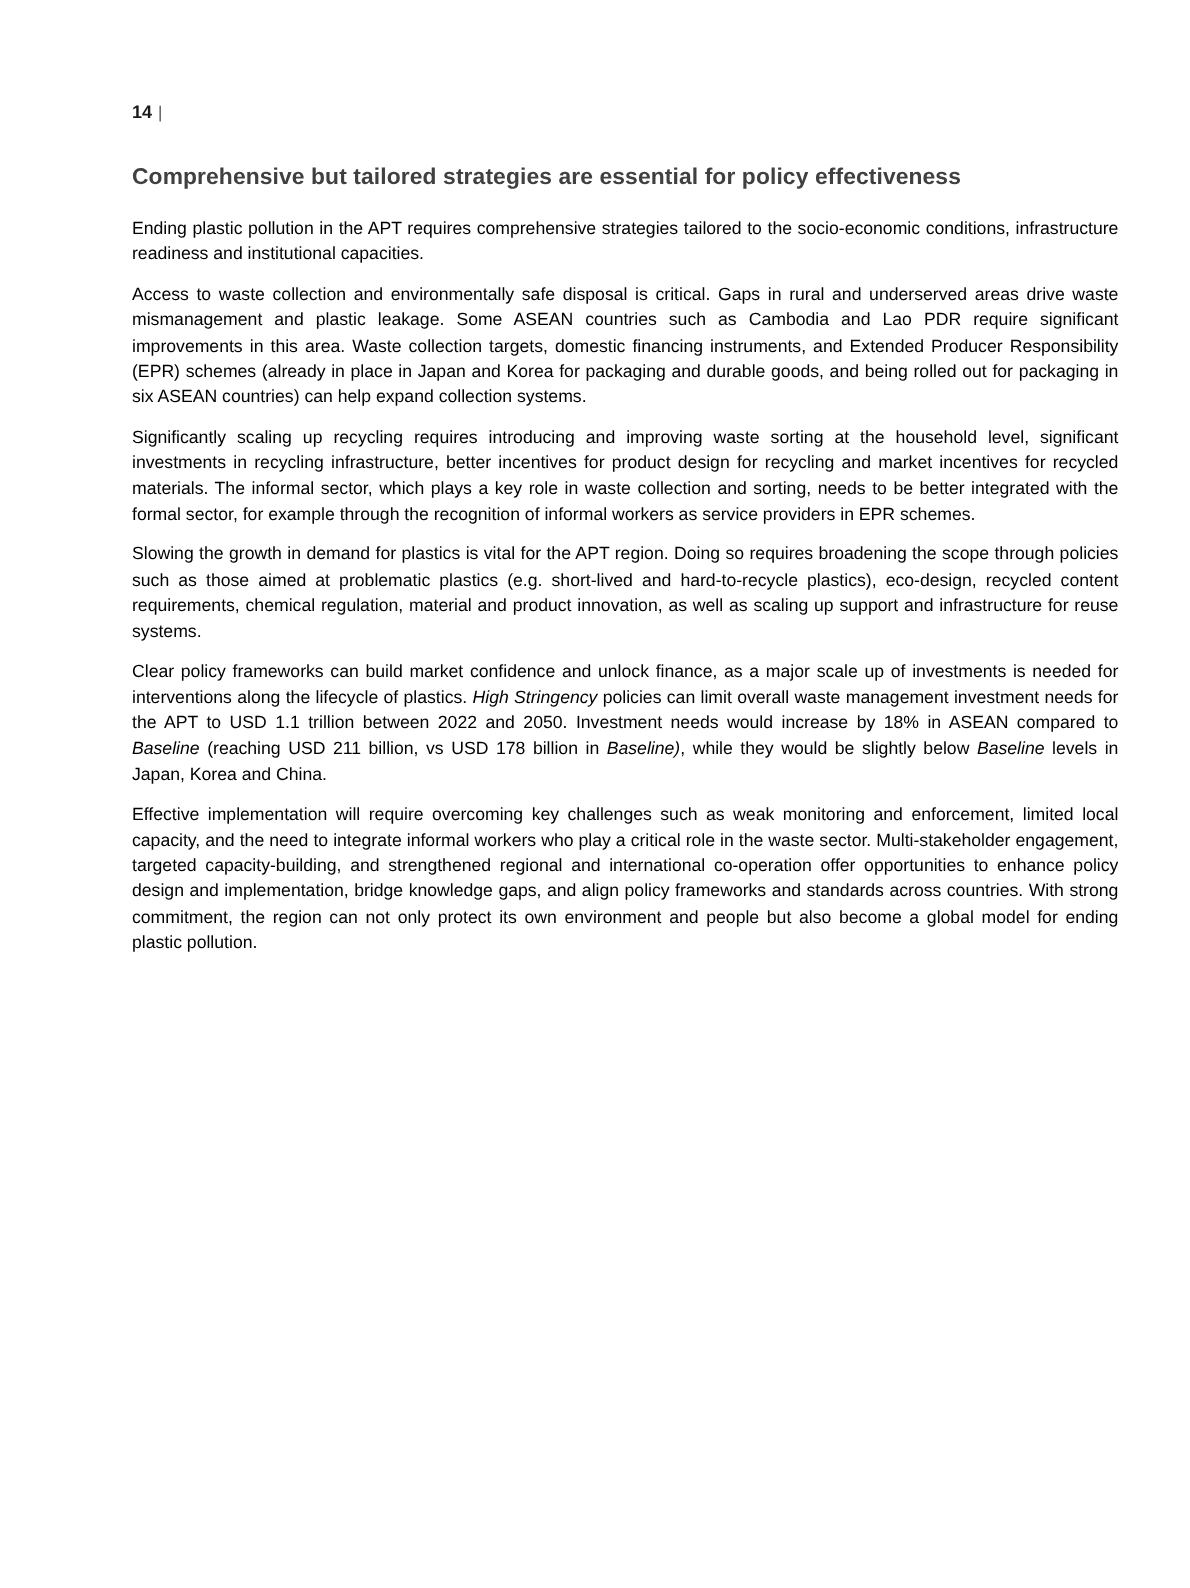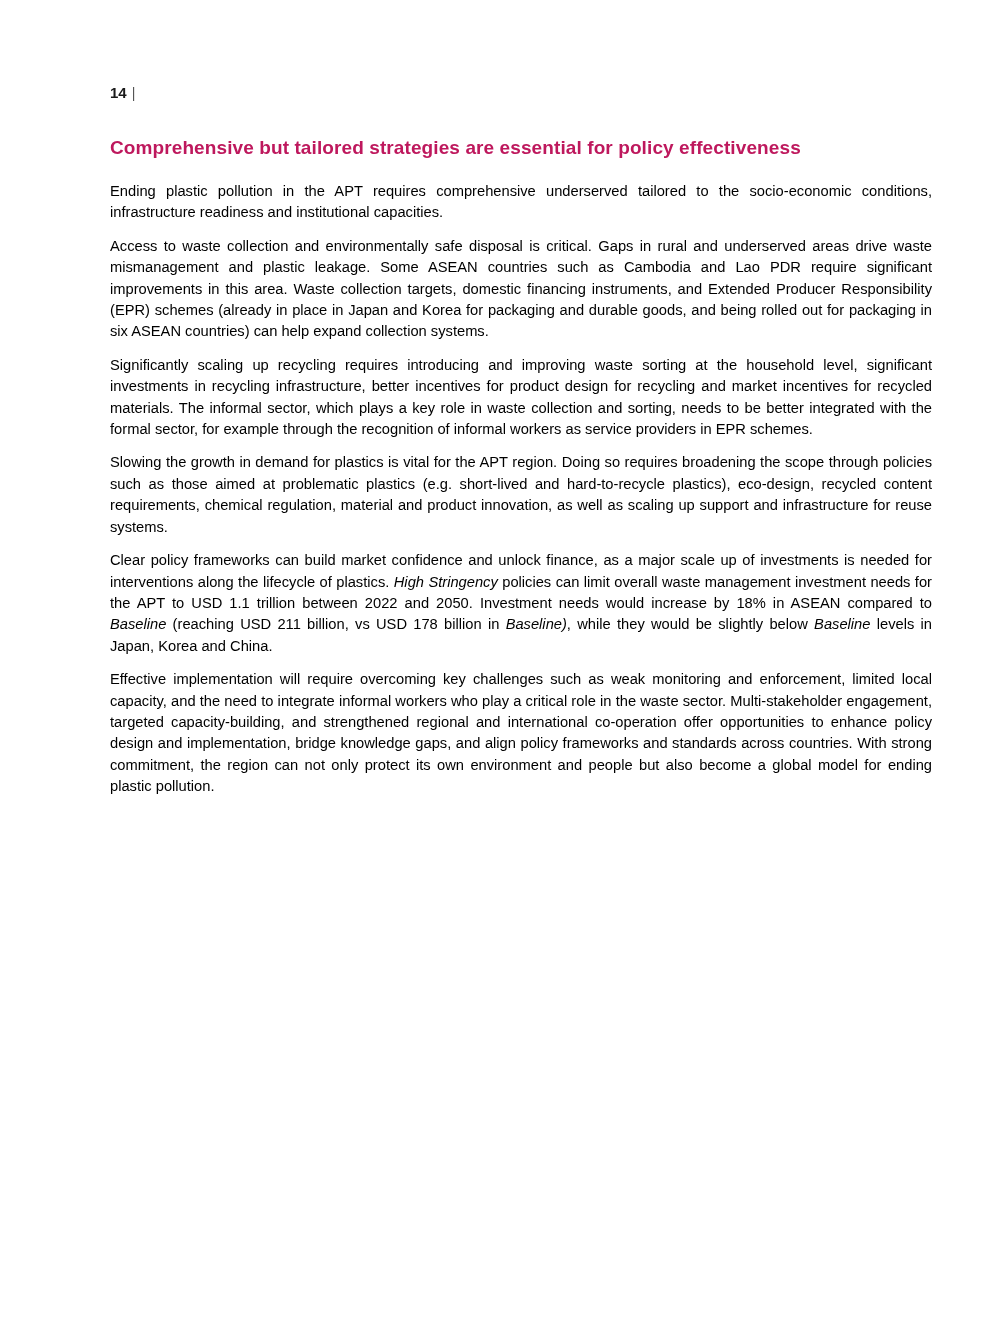--- a/index.html
+++ b/index.html
@@ -68,24 +68,24 @@
 </style>
 </head>
 <body>
 
 <div class="page">
 
   <div class="page-header">
     <span class="page-number">14</span><span class="page-sep">|</span>
   </div>
 
-  <h1 class="heading" style="color: #be185d;">Comprehensive but tailored strategies are essential for policy effectiveness</h1>
+  <h1 class="heading" style="color: #404040;">Comprehensive but tailored strategies are essential for policy effectiveness</h1>
 
   <div class="body-text">
-      <p><span>Ending plastic pollution in the APT requires comprehensive underserved tailored to the socio-economic conditions, infrastructure readiness and institutional capacities.</span></p>
+      <p><span>Ending plastic pollution in the APT requires comprehensive strategies tailored to the socio-economic conditions, infrastructure readiness and institutional capacities.</span></p>
       <p><span>Access to waste collection and environmentally safe disposal is critical. Gaps in rural and underserved areas drive waste mismanagement and plastic leakage. Some ASEAN countries such as Cambodia and Lao PDR require significant improvements in this area. Waste collection targets, domestic financing instruments, and Extended Producer Responsibility (EPR) schemes (already in place in Japan and Korea for packaging and durable goods, and being rolled out for packaging in six ASEAN countries) can help expand collection systems.</span></p>
       <p><span>Significantly scaling up recycling requires introducing and improving waste sorting at the household level, significant investments in recycling infrastructure, better incentives for product design for recycling and market incentives for recycled materials. The informal sector, which plays a key role in waste collection and sorting, needs to be better integrated with the formal sector, for example through the recognition of informal workers as service providers in EPR schemes.</span></p>
       <p><span>Slowing the growth in demand for plastics is vital for the APT region. Doing so requires broadening the scope through policies such as those aimed at problematic plastics (e.g. short-lived and hard-to-recycle plastics), eco-design, recycled content requirements, chemical regulation, material and product innovation, as well as scaling up support and infrastructure for reuse systems.</span></p>
       <p><span>Clear policy frameworks can build market confidence and unlock finance, as a major scale up of investments is needed for interventions along the lifecycle of plastics. </span><span class="italic">High Stringency</span><span> policies can limit overall waste management investment needs for the APT to USD 1.1 trillion between 2022 and 2050. Investment needs would increase by 18% in ASEAN compared to </span><span class="italic">Baseline</span><span> (reaching USD 211 billion, vs USD 178 billion in </span><span class="italic">Baseline)</span><span>, while they would be slightly below </span><span class="italic">Baseline</span><span> levels in Japan, Korea and China.</span></p>
       <p><span>Effective implementation will require overcoming key challenges such as weak monitoring and enforcement, limited local capacity, and the need to integrate informal workers who play a critical role in the waste sector. Multi-stakeholder engagement, targeted capacity-building, and strengthened regional and international co-operation offer opportunities to enhance policy design and implementation, bridge knowledge gaps, and align policy frameworks and standards across countries. With strong commitment, the region can not only protect its own environment and people but also become a global model for ending plastic pollution.</span></p>
     </div>
 
 
 </div>
 

